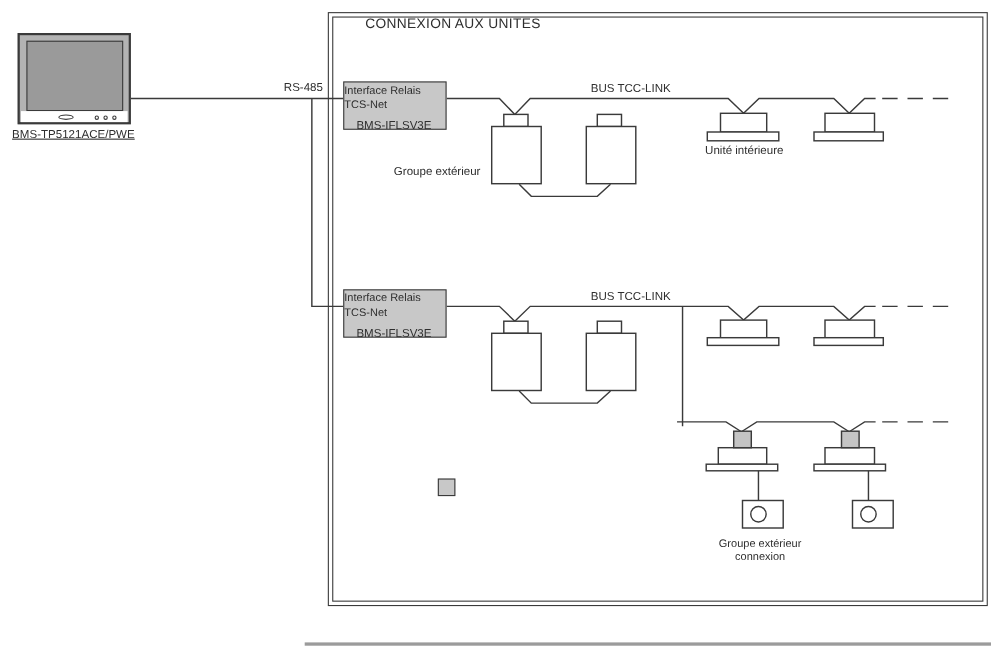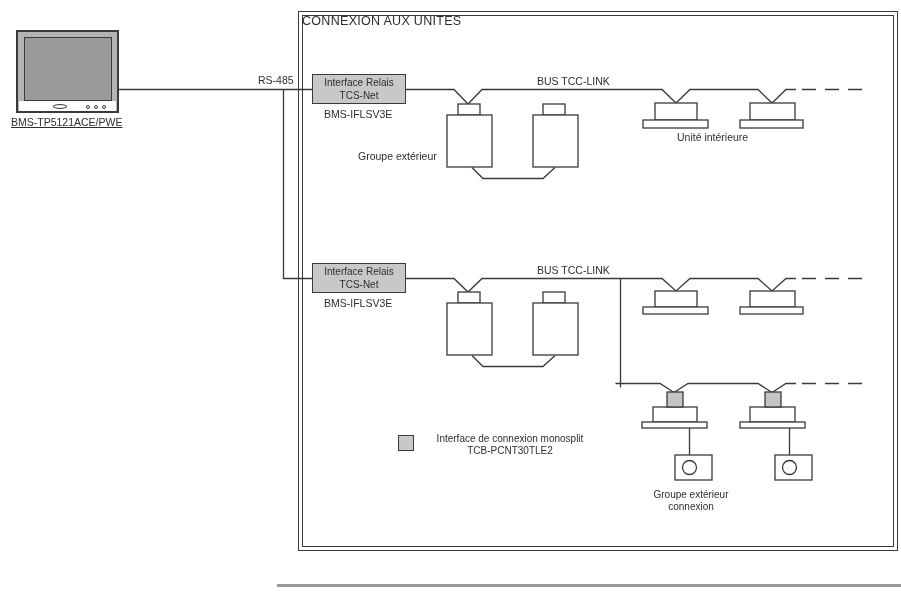--- a/index.html
+++ b/index.html
@@ -19,33 +19,33 @@
   .frame{position:absolute;border:1px solid var(--line);box-sizing:border-box;background:transparent;}
   .outer-frame{left:298px;top:11px;width:600px;height:540px;}
   .inner-frame{left:302px;top:15px;width:592px;height:532px;}
   .shapes{position:absolute;left:0;top:0;pointer-events:none;}
   .shapes path,.shapes rect,.shapes circle,.shapes line{stroke:var(--line);stroke-width:1.3;}
   .shapes .nofill{fill:none;}
   .shapes .whitefill{fill:#ffffff;}
   .shapes .greyfill{fill:var(--monosplit-fill);}
   .shapes .dash{fill:none;stroke-dasharray:14 9;}
   .lbl{position:absolute;font-size:10.5px;line-height:12px;white-space:nowrap;}
-  .title{left:302px;top:15px;font-size:12.5px;letter-spacing:.3px;}
+  .title{left:332px;top:15px;font-size:12.5px;letter-spacing:.3px;}
   .computer-label{left:11px;top:116px;text-decoration:underline;}
   .rs485{left:238px;top:74px;padding-left:20px;}
   .bus1{left:537px;top:75px;}
   .bus2{left:537px;top:264px;}
   .bms1{left:324px;top:108px;}
   .bms2{left:324px;top:297px;}
   .outdoor-group{left:358px;top:150px;}
-  .indoor-unit{left:641px;top:131px;margin-left:36px;}
+  .indoor-unit{left:641px;top:131px;}
   .iface-box{
-    position:absolute;width:94px;height:30px;box-sizing:border-box;
+    position:absolute;width:94px;height:44px;box-sizing:border-box;
     background:var(--interface-fill);border:1.4px solid var(--line);
-    font-size:10px;line-height:12.5px;text-align:center;padding-top:2px;
+    font-size:10px;line-height:12.5px;text-align:left;padding-top:2px;
   }
   .iface1{left:312px;top:74px;}
   .iface2{left:312px;top:263px;}
   .legend-square{
     position:absolute;left:398px;top:435px;width:16px;height:16px;box-sizing:border-box;
     background:var(--interface-fill);border:1px solid var(--line);
   }
   .legend-text{
     position:absolute;left:426px;top:433px;width:168px;text-align:center;
     font-size:10px;line-height:11.5px;white-space:normal;
@@ -169,24 +169,20 @@
   <div class="iface-box iface2">
     <div>Interface Relais</div>
     <div>TCS-Net</div>
   </div>
   <div class="lbl bms2">BMS-IFLSV3E</div>
 
   <div class="lbl outdoor-group">Groupe extérieur</div>
   <div class="lbl indoor-unit">Unité intérieure</div>
 
   <div class="legend-square"></div>
-  <div class="legend-text">
-    <div>Interface de connexion monosplit</div>
-    <div>TCB-PCNT30TLE2</div>
-  </div>
 
   <div class="monosplit-label">
     <div>Groupe extérieur</div>
     <div>connexion</div>
   </div>
 
   <div class="bottom-rule"></div>
 </div>
 
 </body></html>

